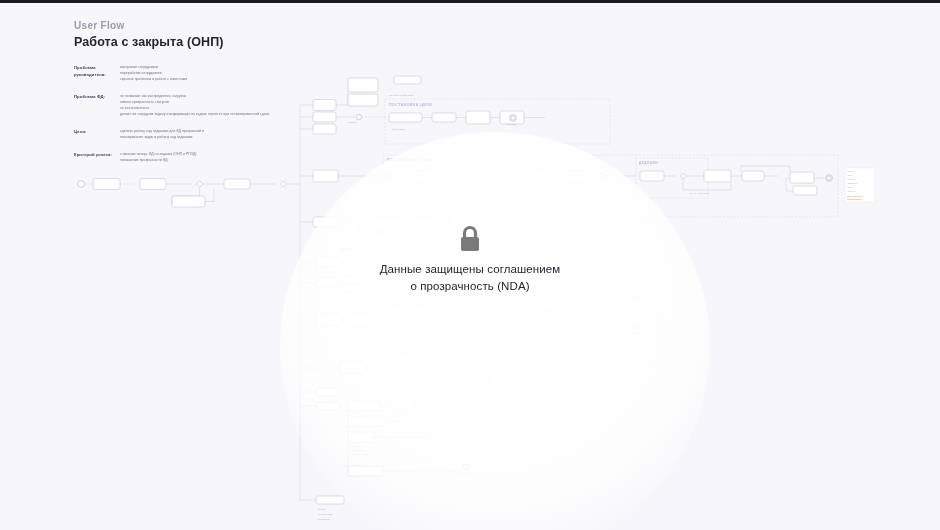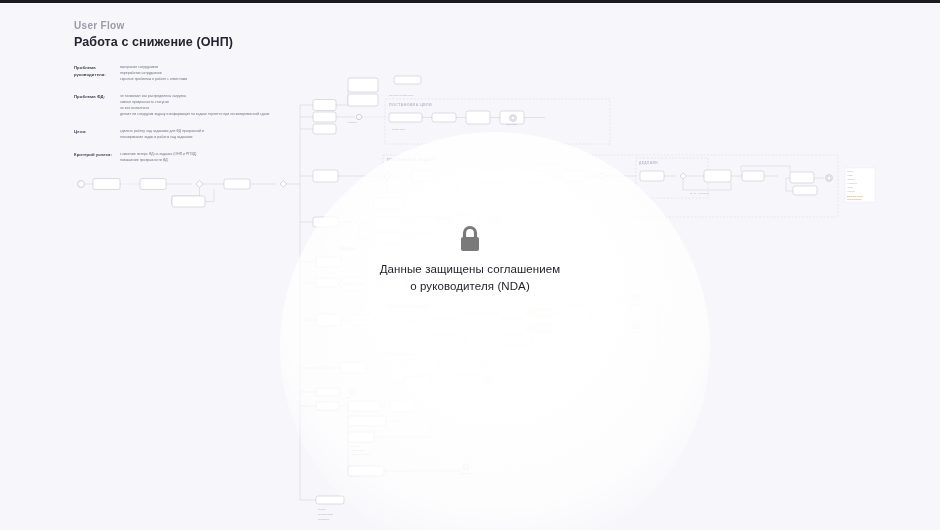--- a/index.html
+++ b/index.html
@@ -37,21 +37,21 @@
   .lock { width:22px; height:28px; margin:0 auto 8px; position:relative; }
   .nda-text { font-size:11.5px; color:#1e1f27; line-height:1.5; letter-spacing:.1px; }
 </style>
 </head>
 <body>
 
 <div class="top-strip"></div>
 
 <div class="header">
   <div class="eyebrow">User Flow</div>
-  <div class="page-title">Работа с снижение (ОНП)</div>
+  <div class="page-title">Работа с закрыта (ОНП)</div>
 </div>
 
 <div class="brief">
   <div class="brief-row">
     <div class="brief-label">Проблема руководителя:</div>
     <div class="brief-body">
       <div>выгорание сотрудников</div>
       <div>переработки сотрудников</div>
       <div>скрытые проблемы в работе с клиентами</div>
     </div>
@@ -355,14 +355,14 @@
 <div class="glow"></div>
 
 <div class="nda">
   <div class="lock">
     <svg width="22" height="28" viewBox="0 0 22 28" xmlns="http://www.w3.org/2000/svg">
       <path d="M5.5 12 V8 a5.5 5.5 0 0 1 11 0 V12" fill="none" stroke="#7a7a7a" stroke-width="3.2"></path>
       <rect x="2" y="12" width="18" height="14" rx="2" fill="#7a7a7a"></rect>
     </svg>
   </div>
   <div class="nda-text">Данные защищены соглашением</div>
-  <div class="nda-text">о руководителя (NDA)</div>
+  <div class="nda-text">о прозрачность (NDA)</div>
 </div>
 
 </body></html>

